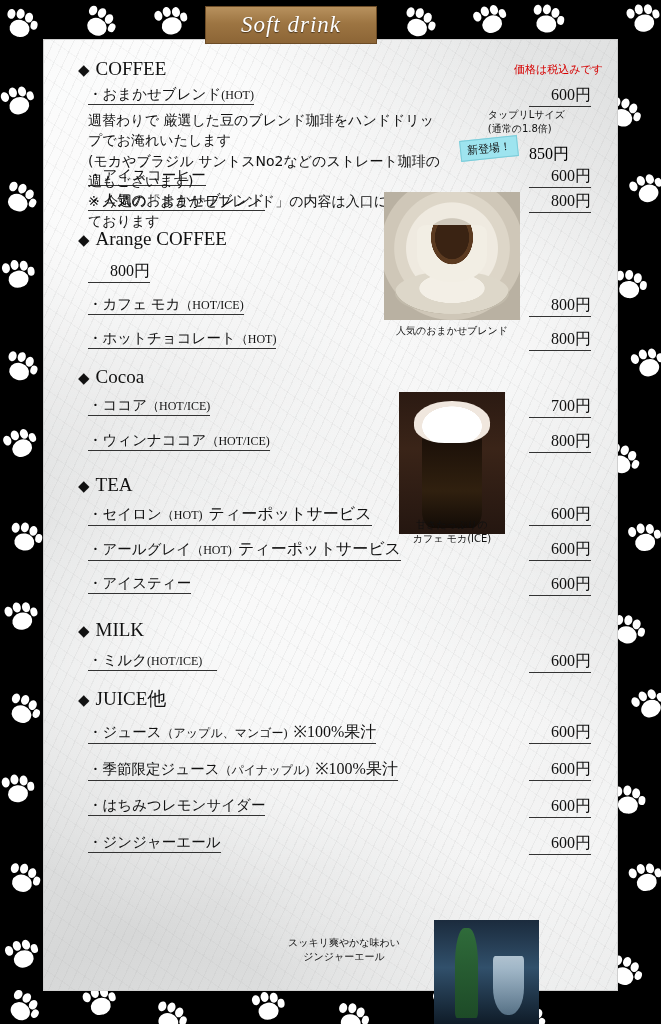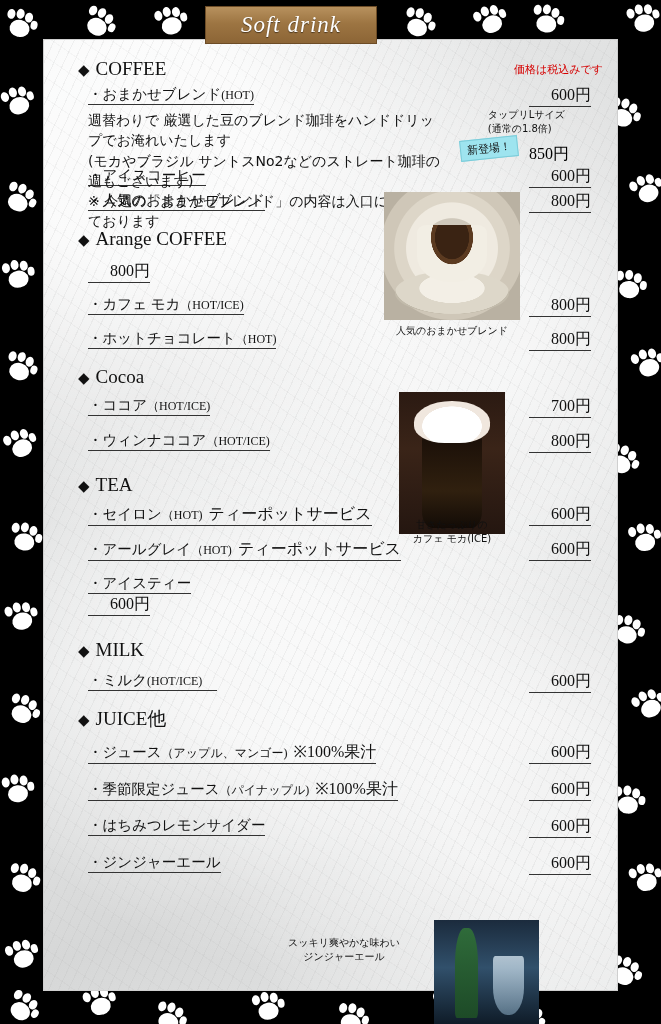--- a/index.html
+++ b/index.html
@@ -497,21 +497,21 @@
         <span class="dia">◆</span><span>TEA</span>
       </div>
       <div class="row" style="margin-top:6px;">
         <span class="name"><span>・セイロン</span><span class="sub">（HOT)</span><span class="note">ティーポットサービス</span></span>
         <span class="price">600円</span>
       </div>
       <div class="row" style="margin-top:10px;">
         <span class="name"><span>・アールグレイ</span><span class="sub">（HOT)</span><span class="note">ティーポットサービス</span></span>
         <span class="price">600円</span>
       </div>
-      <div class="row" style="margin-top:10px;flex-direction:column;">
+      <div class="row" style="margin-top:10px;">
         <span class="name">・アイスティー</span>
         <span class="price">600円</span>
       </div>
     </div>
 
     <div class="section" style="margin-top:22px;">
       <div class="sec-head">
         <span class="dia">◆</span><span>MILK</span>
       </div>
       <div class="row" style="margin-top:8px;">

